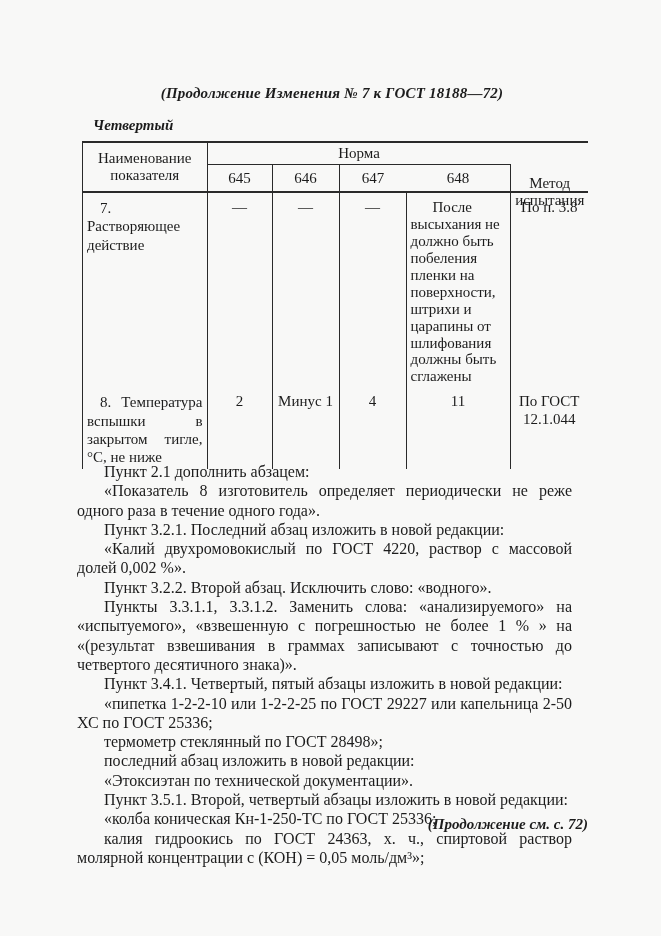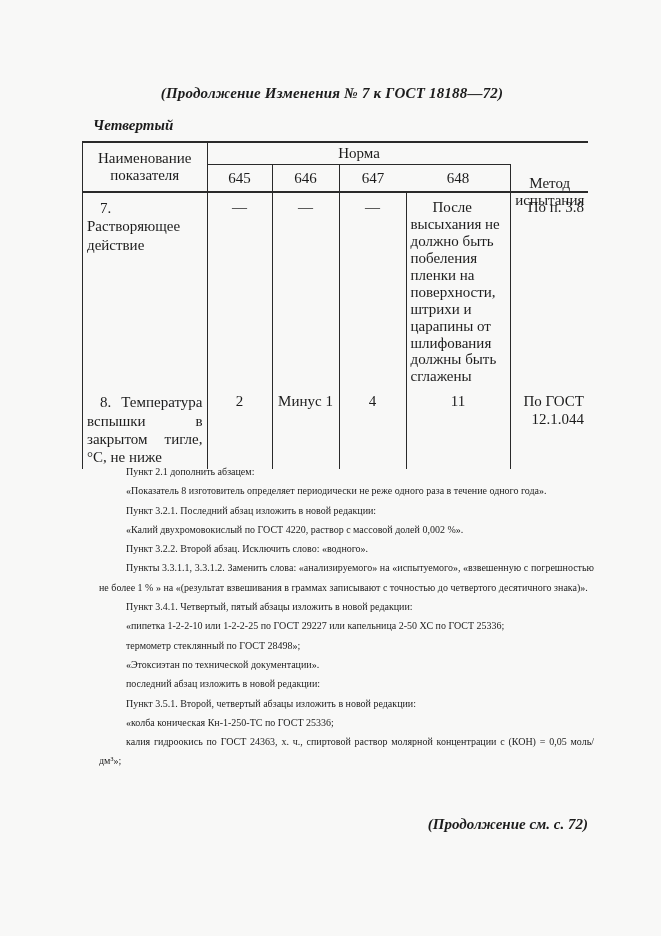--- a/index.html
+++ b/index.html
@@ -53,29 +53,29 @@
   .th-grade:nth-of-type(6) { border-right: none; }
 
   .tbody-grid {
     display: grid;
     grid-template-columns: 124.5px 65px 67px 67px 104px 1fr;
   }
   .td { padding: 6px 4px 2px 4px; }
   .td-name   { border-right: 1.5px solid #2a2a2a; text-align: justify; text-indent: 13px; line-height: 1.22; }
   .td-val    { border-right: 1.5px solid #2a2a2a; text-align: center; }
   .td-648    { border-right: 1.5px solid #2a2a2a; text-align: left; text-indent: 22px; line-height: 1.13; padding-right: 2px; }
-  .td-method { text-align: right; line-height: 1.15; }
+  .td-method { text-align: center; line-height: 1.15; }
   .row7 .td { min-height: 186px; }
   .row8 .td { min-height: 82px; }
 
   
   .amendments {
     position: absolute;
-    top: 462px; left: 99px; width: 495px;
-    font-size: 10px;
+    top: 462px; left: 77px; width: 495px;
+    font-size: 16px;
     line-height: 19.3px;
     text-align: justify;
   }
   .amendments p { text-indent: 27px; }
 
   .footer-note {
     position: absolute;
     top: 816px; left: 82px; width: 506px;
     text-align: right;
     font-style: italic;
@@ -127,22 +127,22 @@
   <div class="amendments">
     <p>Пункт 2.1 дополнить абзацем:</p>
     <p>«Показатель 8 изготовитель определяет периодически не реже одного раза в течение одного года».</p>
     <p>Пункт 3.2.1. Последний абзац изложить в новой редакции:</p>
     <p>«Калий двухромовокислый по ГОСТ 4220, раствор с массовой долей 0,002 %».</p>
     <p>Пункт 3.2.2. Второй абзац. Исключить слово: «водного».</p>
     <p>Пункты 3.3.1.1, 3.3.1.2. Заменить слова: «анализируемого» на «испытуемого», «взвешенную с погрешностью не более 1 % » на «(результат взвешивания в граммах записывают с точностью до четвертого десятичного знака)».</p>
     <p>Пункт 3.4.1. Четвертый, пятый абзацы изложить в новой редакции:</p>
     <p>«пипетка 1-2-2-10 или 1-2-2-25 по ГОСТ 29227 или капельница 2-50 ХС по ГОСТ 25336;</p>
     <p>термометр стеклянный по ГОСТ 28498»;</p>
+    <p>последний абзац изложить в новой редакции:</p>
     <p>«Этоксиэтан по технической документации».</p>
-    <p>последний абзац изложить в новой редакции:</p>
     <p>Пункт 3.5.1. Второй, четвертый абзацы изложить в новой редакции:</p>
     <p>«колба коническая Кн-1-250-ТС по ГОСТ 25336;</p>
     <p>калия гидроокись по ГОСТ 24363, х. ч., спиртовой раствор молярной концентрации с (КОН) = 0,05 моль/дм³»;</p>
   </div>
 
   <div class="footer-note">(Продолжение см. с. 72)</div>
 
 </div>
 
 </body></html>

